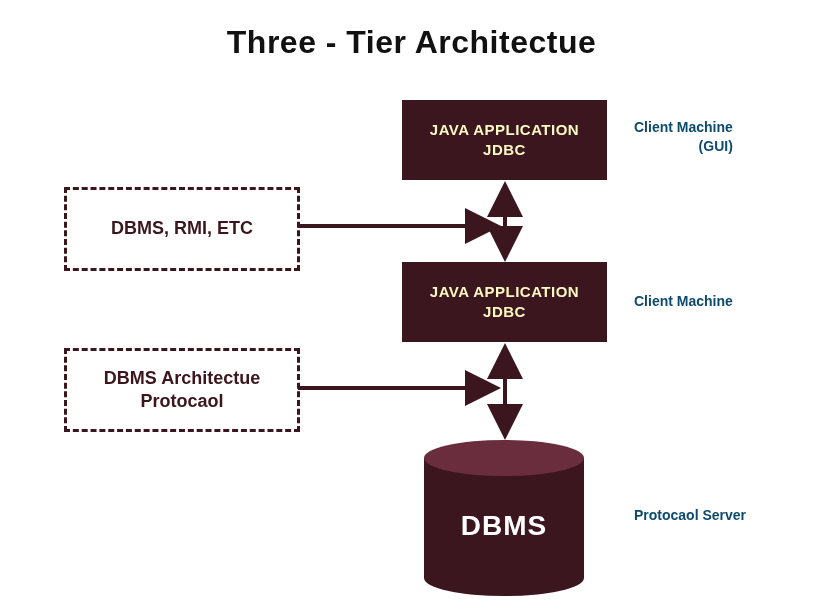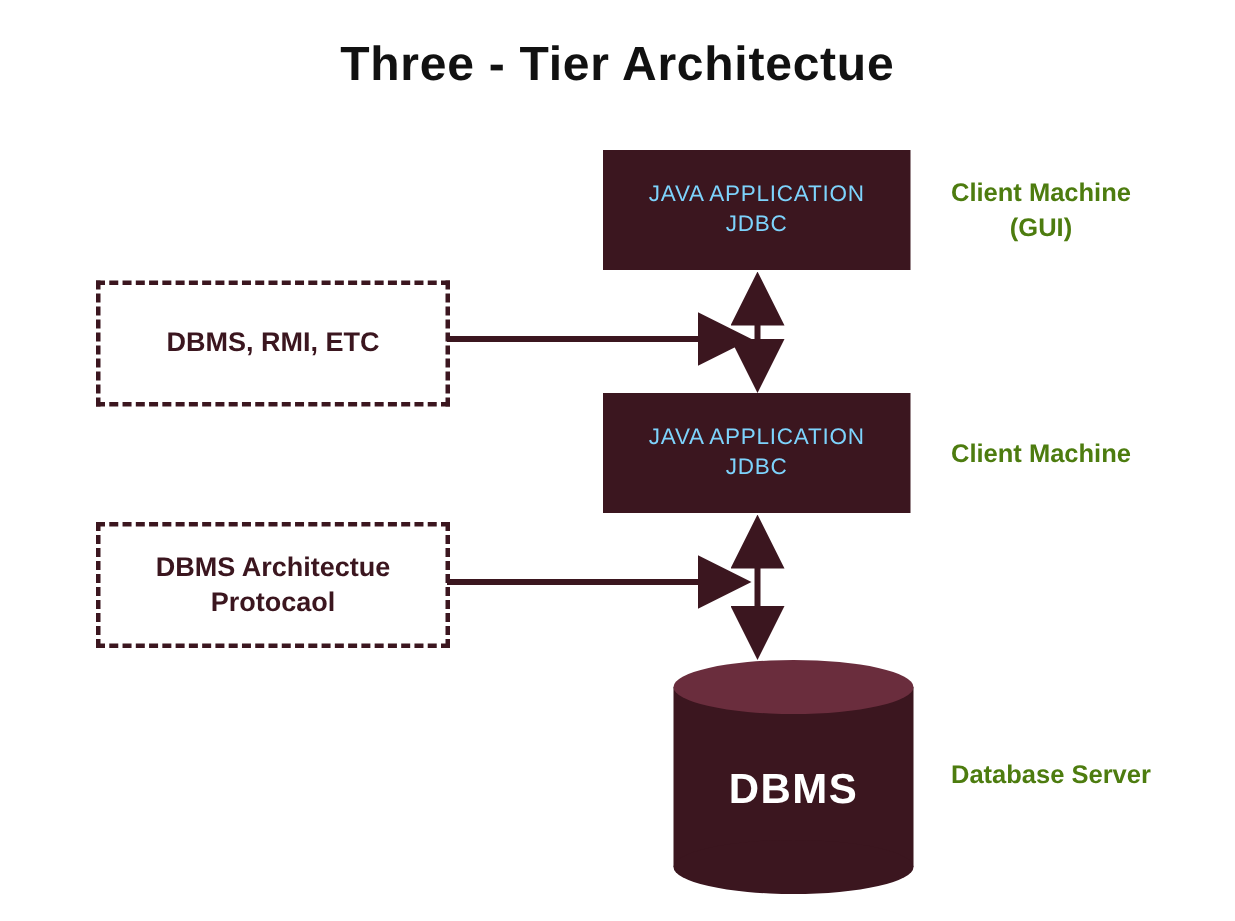--- a/index.html
+++ b/index.html
@@ -19,23 +19,23 @@
     right: 0;
     text-align: center;
     font-size: 32px;
     font-weight: 800;
     color: #111;
     letter-spacing: 0.5px;
   }
   .dark-box {
     position: absolute;
     background: #3b161f;
-    color: #7dd3fc;
+    color: #fef9c3;
     text-align: center;
-    font-weight: 400;
+    font-weight: 700;
     font-size: 15px;
     line-height: 1.35;
     display: flex;
     flex-direction: column;
     justify-content: center;
     align-items: center;
     letter-spacing: 0.5px;
   }
   .box-tier1 { left: 402px; top: 100px; width: 205px; height: 80px; }
   .box-tier2 { left: 402px; top: 262px; width: 205px; height: 80px; }
@@ -50,38 +50,37 @@
     justify-content: center;
     align-items: center;
     text-align: center;
     line-height: 1.3;
   }
   .dash-1 { left: 64px; top: 187px; width: 230px; height: 78px; }
   .dash-2 { left: 64px; top: 348px; width: 230px; height: 78px; }
 
   .right-label {
     position: absolute;
-    color: #4d7c0f;
+    color: #0c4a6e;
     font-weight: 700;
-    font-size: 17px;
-    text-align: center;
+    font-size: 14px;
+    text-align: right;
     line-height: 1.35;
   }
   .rlabel-1 { left: 634px; top: 118px; }
   .rlabel-2 { left: 634px; top: 292px; }
   .rlabel-3 { left: 634px; top: 506px; }
 
   
   .db {
     position: absolute;
     left: 424px;
     top: 440px;
     width: 160px;
     height: 150px;
-    margin-left: 25px;
   }
   .db .body {
     position: absolute;
     left: 0;
     top: 18px;
     width: 160px;
     height: 120px;
     background: #3b161f;
   }
   .db .top {
@@ -140,21 +139,21 @@
 </div>
 <div class="dashed-box dash-2">
   <span>DBMS Architectue Protocaol</span>
 </div>
 
 <div class="right-label rlabel-1">
   <span>Client Machine</span><br>
   <span>(GUI)</span>
 </div>
 <div class="right-label rlabel-2">Client Machine</div>
-<div class="right-label rlabel-3">Database Server</div>
+<div class="right-label rlabel-3">Protocaol Server</div>
 
 <div class="db">
   <div class="body"></div>
   <div class="bottom"></div>
   <div class="top"></div>
   <div class="label">DBMS</div>
 </div>
 
 <svg class="arrows">
   <defs>

